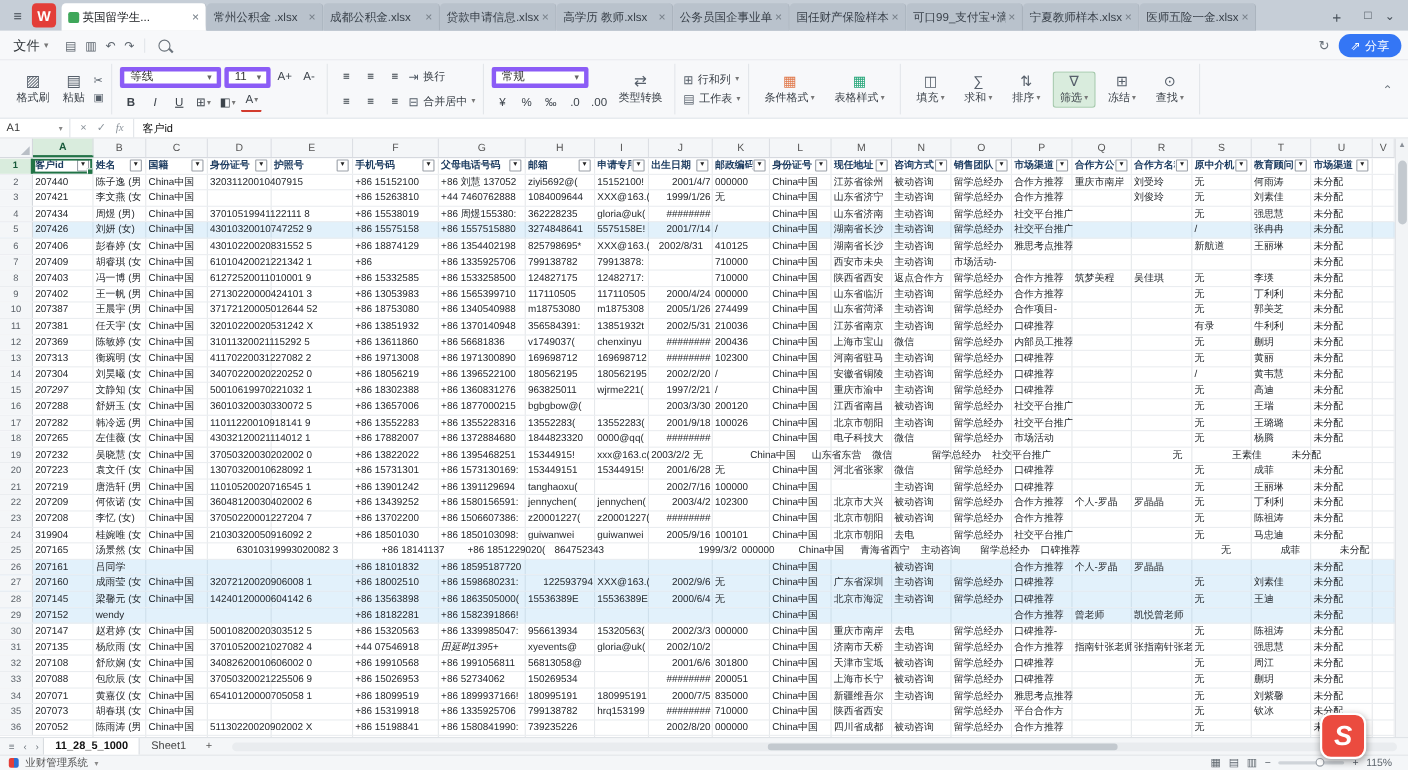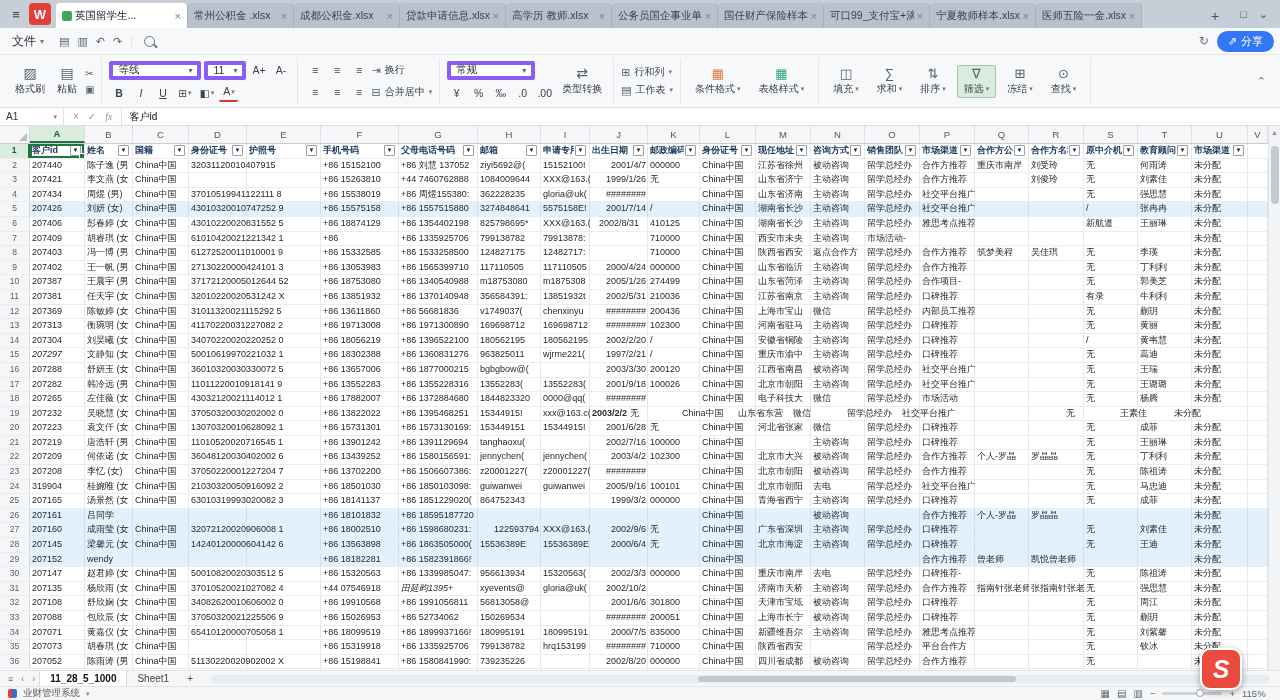--- a/index.html
+++ b/index.html
@@ -939,21 +939,21 @@
           <div class="gut">19</div>
           <div class="gcell" style="width: 55px;">207232</div>
           <div class="gcell" style="width: 48px;">吴晓慧 (女</div>
           <div class="gcell" style="width: 56px;">China中国</div>
           <div class="gcell sp" style="width: 58px;">37050320030202002 0</div>
           <div class="gcell" style="width: 74px;"></div>
           <div class="gcell" style="width: 78px;">+86 13822022</div>
           <div class="gcell" style="width: 79px;">+86 1395468251</div>
           <div class="gcell" style="width: 63px;">15344915!</div>
           <div class="gcell" style="width: 49px;">xxx@163.c(</div>
-          <div class="gcell rt" style="width: 38px; font-weight: bold;">2003/2/2</div>
+          <div class="gcell rt" style="width: 38px;">2003/2/2</div>
           <div class="gcell" style="width: 52px;">无</div>
           <div class="gcell" style="width: 56px;">China中国</div>
           <div class="gcell" style="width: 55px;">山东省东营</div>
           <div class="gcell" style="width: 54px;">微信</div>
           <div class="gcell" style="width: 55px;">留学总经办</div>
           <div class="gcell" style="width: 55px;">社交平台推广</div>
           <div class="gcell" style="width: 54px;"></div>
           <div class="gcell" style="width: 55px;"></div>
           <div class="gcell" style="width: 54px;">无</div>
           <div class="gcell" style="width: 54px;">王素佳</div>
@@ -1083,21 +1083,21 @@
           <div class="gcell" style="width: 54px;">无</div>
           <div class="gcell" style="width: 54px;">马忠迪</div>
           <div class="gcell" style="width: 56px;">未分配</div>
           <div class="gcell" style="width: 20px;"></div>
         </div>
         <div class="grow">
           <div class="gut">25</div>
           <div class="gcell" style="width: 55px;">207165</div>
           <div class="gcell" style="width: 48px;">汤景然 (女</div>
           <div class="gcell" style="width: 56px;">China中国</div>
-          <div class="gcell sp" style="width: 58px;">63010319993020082 3</div>
+          <div class="gcell sp" style="width: 58px; margin-left: 24px;">63010319993020082 3</div>
           <div class="gcell" style="width: 74px;"></div>
           <div class="gcell" style="width: 78px;">+86 18141137</div>
           <div class="gcell" style="width: 79px;">+86 1851229020(</div>
           <div class="gcell" style="width: 63px;">864752343</div>
           <div class="gcell" style="width: 49px;"></div>
           <div class="gcell rt" style="width: 58px;">1999/3/2</div>
           <div class="gcell" style="width: 52px;">000000</div>
           <div class="gcell" style="width: 56px;">China中国</div>
           <div class="gcell" style="width: 55px;">青海省西宁</div>
           <div class="gcell" style="width: 54px;">主动咨询</div>

